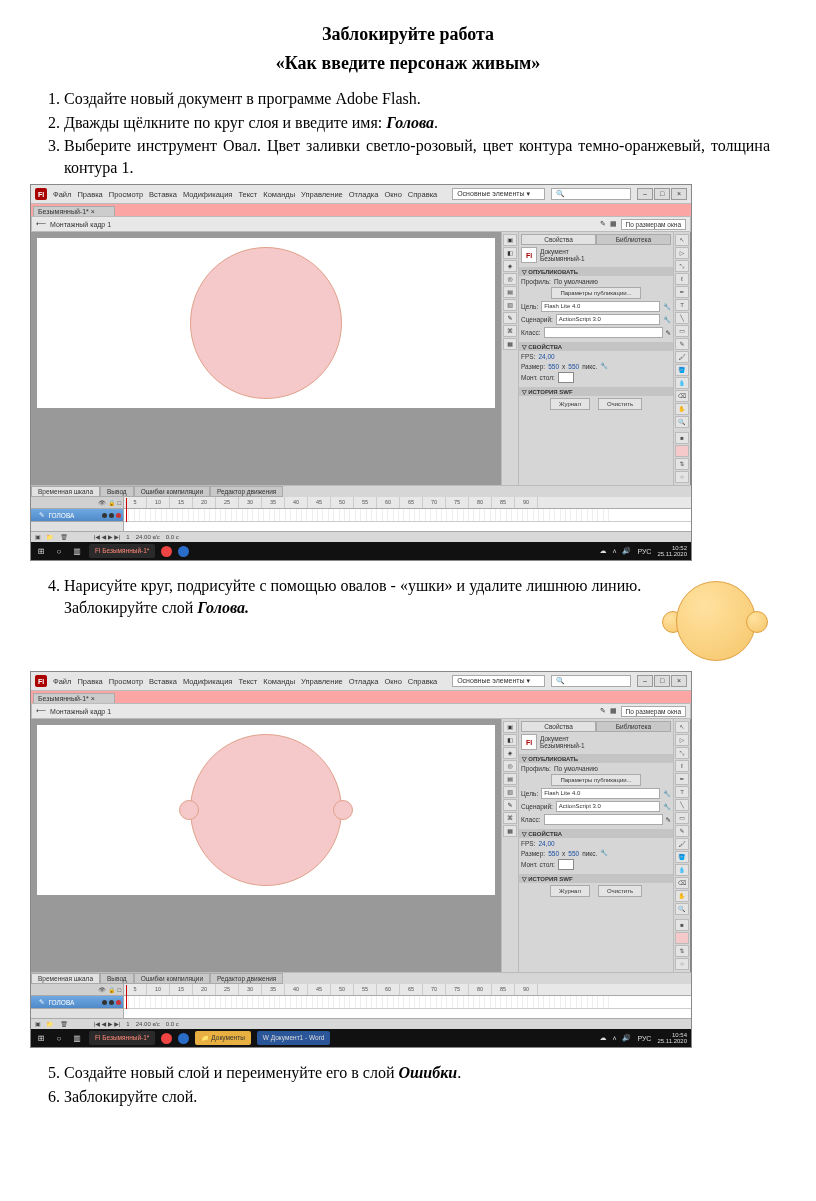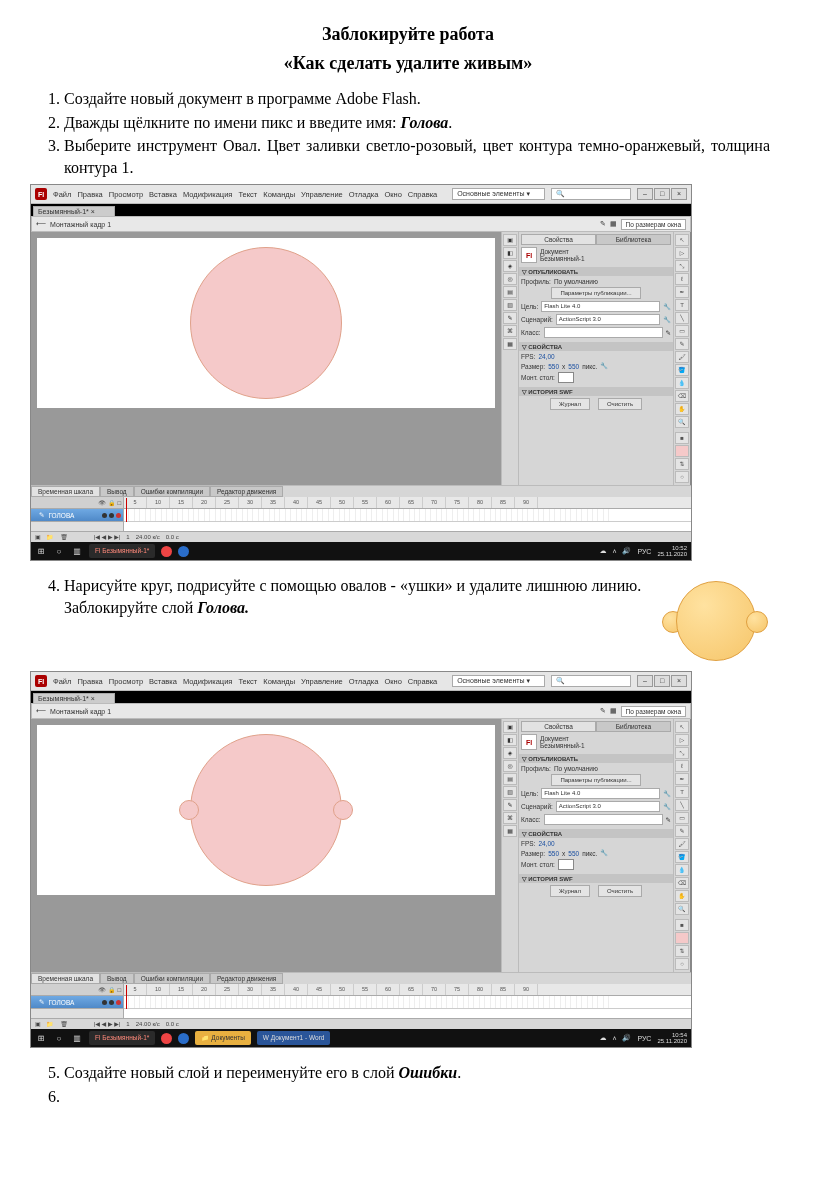--- a/index.html
+++ b/index.html
@@ -36,21 +36,21 @@
     text-align: justify;
   }
   .bi { font-style: italic; font-weight: bold; }
   .screenshot-frame {
     margin: 6px 0 14px 0;
   }
   
   .flash-ide {
     width: 660px;
     border: 1px solid #888;
-    background: #000000;
+    background: #fca5a5;
     font-family: Arial, sans-serif;
     font-size: 8px;
     color: #333;
   }
   .ide-menubar {
     display: flex;
     align-items: center;
     gap: 6px;
     background: #e6e6e6;
     border-bottom: 1px solid #bbb;
@@ -174,28 +174,28 @@
     background:radial-gradient(circle at 35% 30%, #ffe2a0, #f6c569);
     border:1px solid #e0a040;top:36px;
   }
   .head-illus .h-ear.l{left:2px;} .head-illus .h-ear.r{right:2px;}
 
 </style>
 </head>
 <body>
 
 <h1>Заблокируйте работа</h1>
-<h2>«Как сделать удалите живым»</h2>
+<h2>«Как введите персонаж живым»</h2>
 
 <ol start="1">
   <li>
     <span>Создайте новый документ в программе Adobe Flash.</span>
   </li>
   <li>
-    <span>Дважды щёлкните по имени пикс и введите имя: </span><span class="bi">Голова</span><span>.</span>
+    <span>Дважды щёлкните по круг слоя и введите имя: </span><span class="bi">Голова</span><span>.</span>
   </li>
   <li class="justify">
     <span>Выберите инструмент Овал. Цвет заливки светло-розовый, цвет контура темно-оранжевый, толщина контура 1.</span>
   </li>
 </ol>
 
 <div class="screenshot-frame">
   <div class="flash-ide">
     <div class="ide-menubar">
       <div class="ide-logo">Fl</div>
@@ -822,14 +822,15 @@
         </div>
     </div>
   </div>
 </div>
 
 <ol start="5">
   <li>
     <span>Создайте новый слой и переименуйте его в слой </span><span class="bi">Ошибки</span><span>.</span>
   </li>
   <li>
+    <div>Заблокируйте слой.</div>
   </li>
 </ol>
 
 </body></html>

